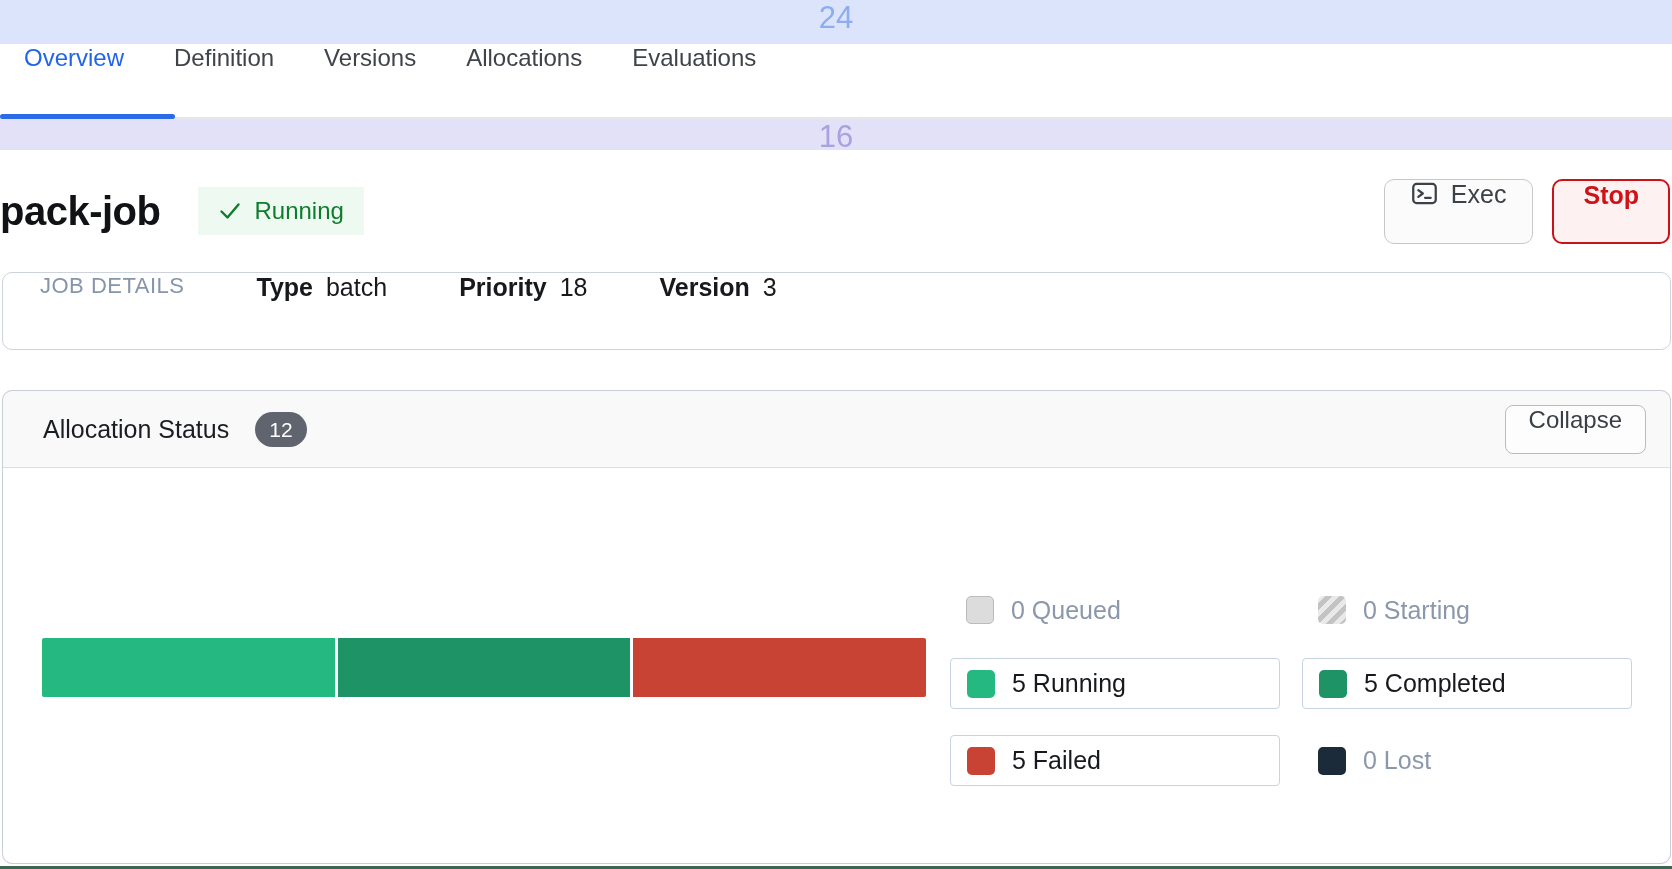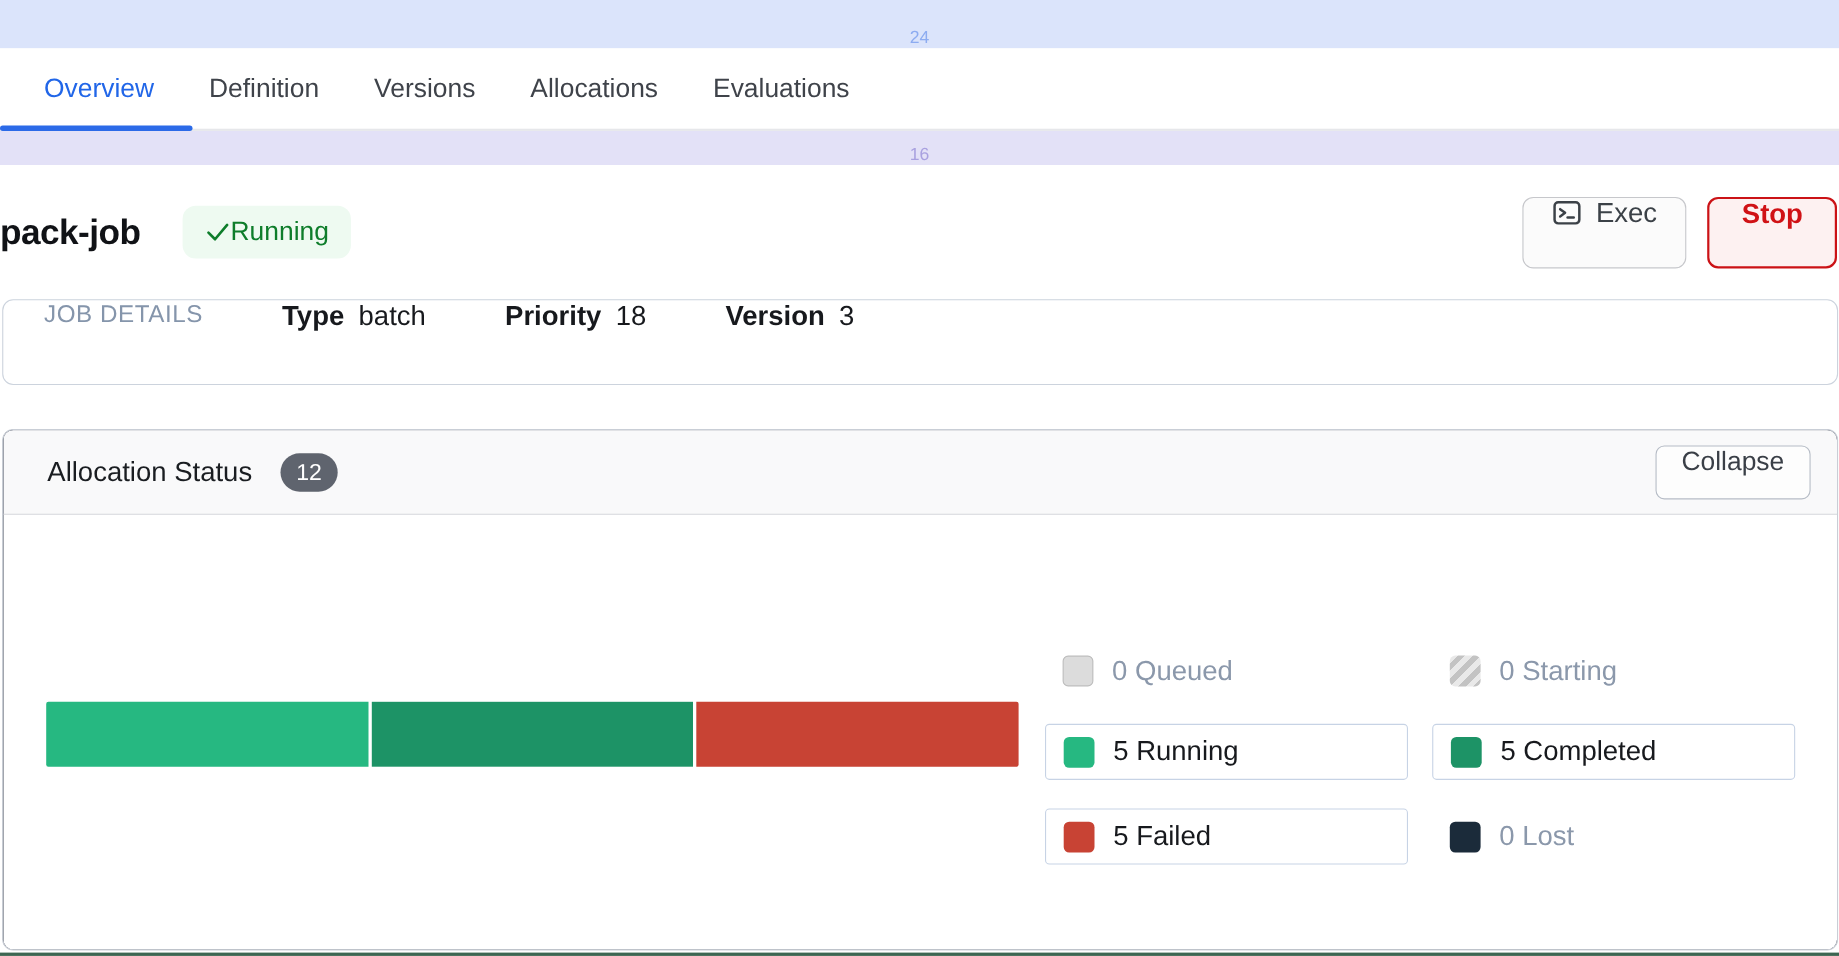--- a/index.html
+++ b/index.html
@@ -1,40 +1,40 @@
 <!DOCTYPE html>
 <html><head>
 <meta charset="utf-8">
 <style>
   html,body{margin:0;padding:0;}
   body{
     width:1672px;height:869px;overflow:hidden;background:#ffffff;
     font-family:"Liberation Sans",sans-serif;color:#17191d;position:relative;
   }
   
-  .spacer{display:flex;align-items:flex-end;justify-content:center;font-size:16px;}
+  .spacer{display:flex;align-items:flex-start;justify-content:center;font-size:31px;}
   .spacer-top{height:44px;background:#dbe4fb;color:#8dacf1;}
   .spacer-mid{height:31px;background:#e3e1f7;color:#a9a1e0;}
   
   .tabbar{
     position:relative;height:73px;background:#ffffff;border-bottom:2px solid #e6e7ea;
-    display:flex;align-items:center;gap:50px;padding-left:40px;
+    display:flex;align-items:flex-start;gap:50px;padding-left:24px;
   }
   .tab{font-size:24px;color:#3f434a;cursor:pointer;white-space:nowrap;}
   .tab.active{color:#2166e8;}
   .tab-underline{
     position:absolute;left:0;bottom:-2px;width:175px;height:5px;border-radius:3px;
     background:#2b6ae8;
   }
   
   .page-header{height:122px;display:flex;align-items:center;padding-right:2px;}
-  .page-title{font-size:32px;font-weight:bold;color:#101216;margin-left:0;letter-spacing:-0.5px;}
+  .page-title{font-size:40px;font-weight:bold;color:#101216;margin-left:0;letter-spacing:-0.5px;}
   .status-badge{
-    margin-left:38px;display:flex;align-items:center;gap:0;background:#eefaf1;
-    color:#0e7d2b;font-size:24px;padding:10px 20px;border-radius:12px;
+    margin-left:38px;display:flex;align-items:center;gap:12px;background:#eefaf1;
+    color:#0e7d2b;font-size:24px;padding:10px 20px;border-radius:0;
   }
   .hdr-spacer{flex:1;}
   .btn{display:flex;align-items:flex-start;justify-content:center;cursor:pointer;box-sizing:border-box;}
   .exec-btn{
     gap:13px;border:1px solid #c6c7cb;border-radius:10px;background:#fbfbfb;
     color:#3b4147;font-size:25px;height:65px;padding:0 26px;
   }
   .stop-btn{
     margin-left:19px;border:2px solid #cb1216;border-radius:10px;background:#fdf1f1;
     color:#d01216;font-size:25px;font-weight:700;height:65px;padding:0 29px;
@@ -44,21 +44,21 @@
     margin:0 1px 0 2px;border:1px solid #ccd3dd;border-radius:10px;height:78px;
     display:flex;align-items:flex-start;padding-left:37px;box-sizing:border-box;background:#fff;
   }
   .jd-label{font-size:22px;color:#8595ab;letter-spacing:0.5px;margin-right:72px;}
   .jd-field{display:flex;align-items:baseline;margin-right:72px;font-size:25px;}
   .jd-field .k{font-weight:bold;margin-right:13px;color:#17191d;}
   .jd-field .v{color:#17191d;}
   
   .alloc-panel{
     margin:40px 1px 0 2px;border:1px solid #c9ced6;border-radius:10px;overflow:hidden;
-    height:474px;box-sizing:border-box;background:#0f172a;
+    height:474px;box-sizing:border-box;background:#f0abfc;
   }
   .alloc-header{
     height:77px;background:#f9f9fa;border-bottom:1px solid #dadde2;
     display:flex;align-items:center;padding:0 24px 0 40px;box-sizing:border-box;
   }
   .alloc-title{font-size:25px;color:#1a1d21;}
   .count-badge{
     margin-left:26px;background:#5f646e;color:#ffffff;border-radius:999px;
     font-size:21px;padding:7px 14px;line-height:1;
   }

